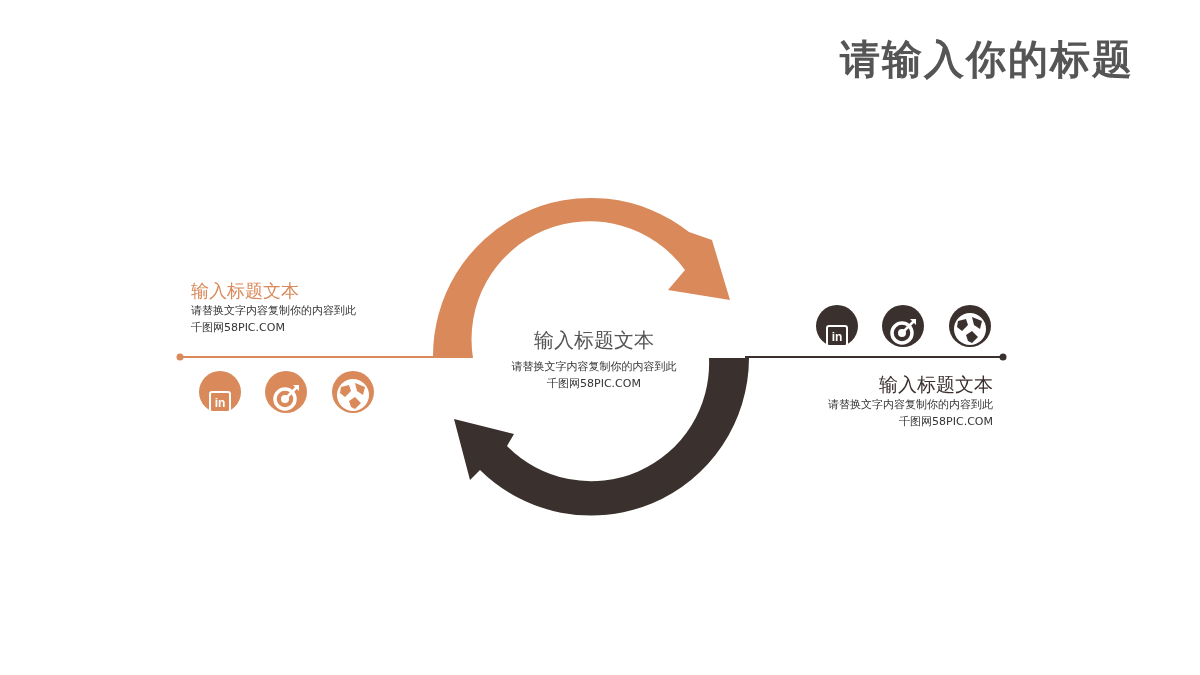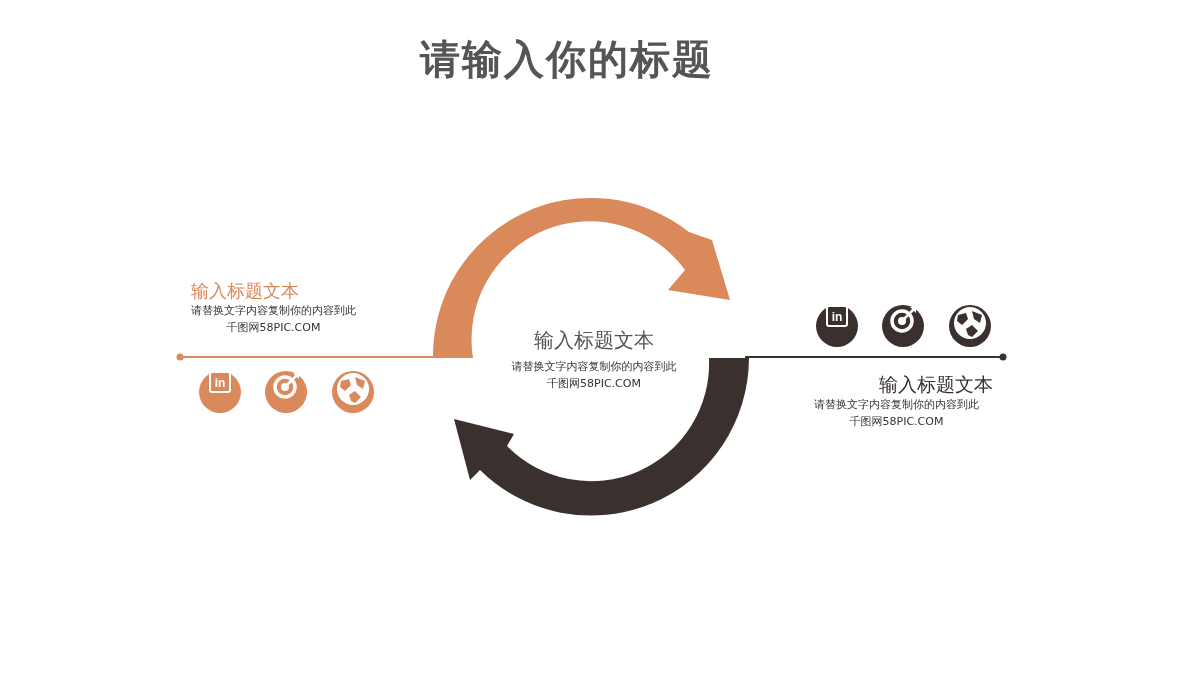--- a/index.html
+++ b/index.html
@@ -1,28 +1,28 @@
 <!DOCTYPE html>
 <html><head>
 <meta charset="utf-8">
 <style>
   html, body { margin:0; padding:0; background:#ffffff; }
   body { width:1200px; height:675px; position:relative; overflow:hidden; font-family:"DejaVu Sans", "Liberation Sans", sans-serif; }
-  .title { position:absolute; left:0; width:1134px; top:32px; text-align:center; font-family:"DejaVu Serif", "Liberation Serif", serif; font-size:40px; font-weight:bold; color:#555555; letter-spacing:2px; }
+  .title { position:absolute; left:0; width:1134px; top:32px; text-align:right; font-family:"DejaVu Serif", "Liberation Serif", serif; font-size:40px; font-weight:bold; color:#555555; letter-spacing:2px; }
   svg.diagram { position:absolute; left:0; top:0; }
   .block { position:absolute; }
   .block .h { font-size:18px; font-weight:normal; line-height:22px; }
-  .block .p { font-size:11px; line-height:17px; color:#333333;text-align:center; }
+  .block .p { font-size:11px; line-height:17px; color:#333333; }
   .left-block { left:191px; top:280px; }
   .left-block .h { color:#d9895a; }
   .center-block { left:476px; top:326px; width:236px; text-align:center; }
   .center-block .h { color:#555555; font-size:20px; line-height:28px; margin-bottom:4px; }
   .right-block { left:800px; top:372px; width:193px; text-align:right; }
   .right-block .h { color:#3a302e; font-size:19px; line-height:24px; }
-  .icon { position:absolute; width:42px; height:42px; border-radius:50%; display:flex; align-items:flex-start; justify-content:center; }
+  .icon { position:absolute; width:42px; height:42px; border-radius:50%; display:flex; align-items:flex-end; justify-content:center; }
   .icon svg { display:block; }
 </style>
 </head>
 <body>
 
 <div class="title">请输入你的标题</div>
 
 <svg class="diagram" width="1200" height="675" viewBox="0 0 1200 675">
 
   <g>

